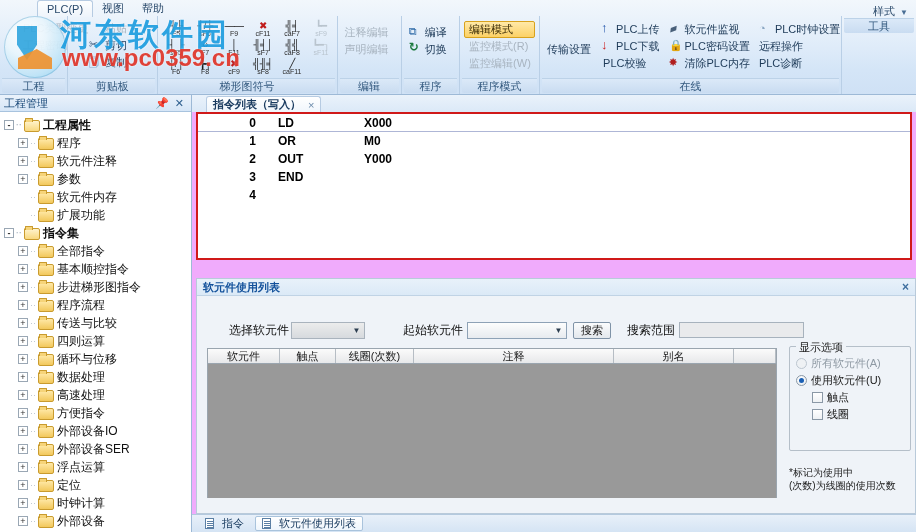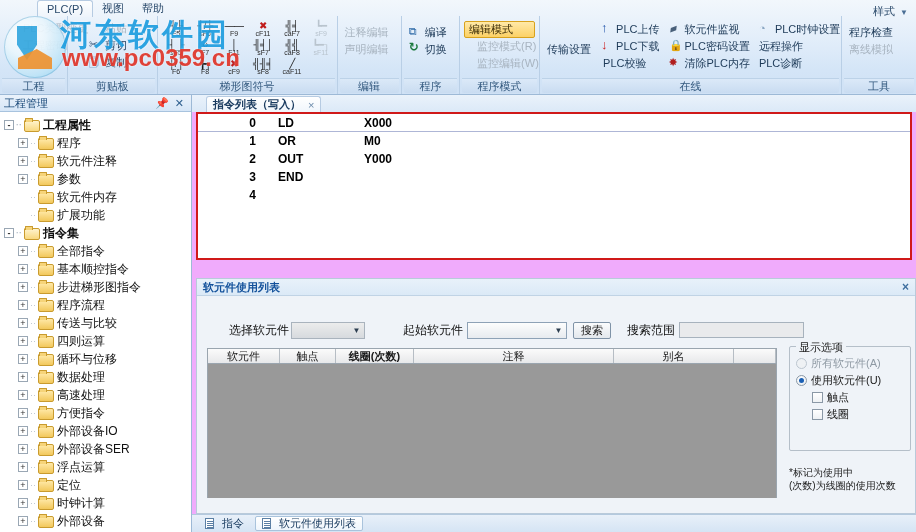--- a/index.html
+++ b/index.html
@@ -89,21 +89,21 @@
   .lsym.dim .g, .lsym.dim .k { color: #b9c4ce; }
 
   .mode-btn {
     font-size: 11px; line-height: 15px; padding: 0 4px; white-space: nowrap;
     border: 1px solid transparent; border-radius: 2px; color:#1d3a58;
   }
   .mode-btn.active {
     background: linear-gradient(to bottom,#ffe9a8,#fcd166);
     border: 1px solid #d8a21e; color: #3b2c06;
   }
-  .mode-btn.dim { color: #a8b4c0; margin-left: 8px; }
+  .mode-btn.dim { color: #a8b4c0; }
 
   
   .leftpanel {
     position: absolute; left: 0; top: 95px; width: 192px; height: 437px;
     background: #ffffff; border-right: 1px solid #9db9d6;
   }
   .lp-header {
     height: 17px; background: linear-gradient(to bottom,#eaf2fb,#d6e6f7);
     border-bottom: 1px solid #a8c3de;
     display: flex; align-items: center; padding: 0 4px;
@@ -497,28 +497,20 @@
             </div>
             <div class="cmd" style="padding-left:3px">
               <span>PLC诊断</span>
             </div>
           </div>
         </div>
         <div class="rgroup-label">在线</div>
       </div>
 
       <div class="rgroup" style="width:76px; border-right:none">
-        <div class="rgroup-content cmd-col" style="padding-top:6px">
-          <div class="cmd">
-            <span>程序检查</span>
-          </div>
-          <div class="cmd dim">
-            <span>离线模拟</span>
-          </div>
-        </div>
         <div class="rgroup-label">工具</div>
       </div>
 
     </div>
 
     <div class="wm">
       <div class="wm-logo"></div>
       <div class="wm-cn">河东软件园</div>
       <div class="wm-url">www.pc0359.cn</div>
     </div>
@@ -734,21 +726,21 @@
           <span class="btn-search" style="margin-left:6px">搜索</span>
 
           <span class="lblc" style="margin-left:16px">搜索范围</span>
           <span class="txtbox" style="width:125px; margin-left:4px; display:inline-block"></span>
         </div>
 
         <div class="grid">
           <div class="grid-head" id="grid-head">
               <div class="gh" style="width: 72px;">软元件</div>
               <div class="gh" style="width: 56px;">触点</div>
-              <div class="gh" style="width: 78px; font-weight: bold;">线圈(次数)</div>
+              <div class="gh" style="width: 78px;">线圈(次数)</div>
               <div class="gh" style="width: 200px;">注释</div>
               <div class="gh" style="width: 120px;">别名</div>
               <div class="gh" style="flex: 1 1 0%;"></div>
             </div>
           <div class="grid-body"></div>
         </div>
 
         <div class="opts">
           <span class="opts-legend">显示选项</span>
           <div id="opts-list" style="padding-top:8px">

